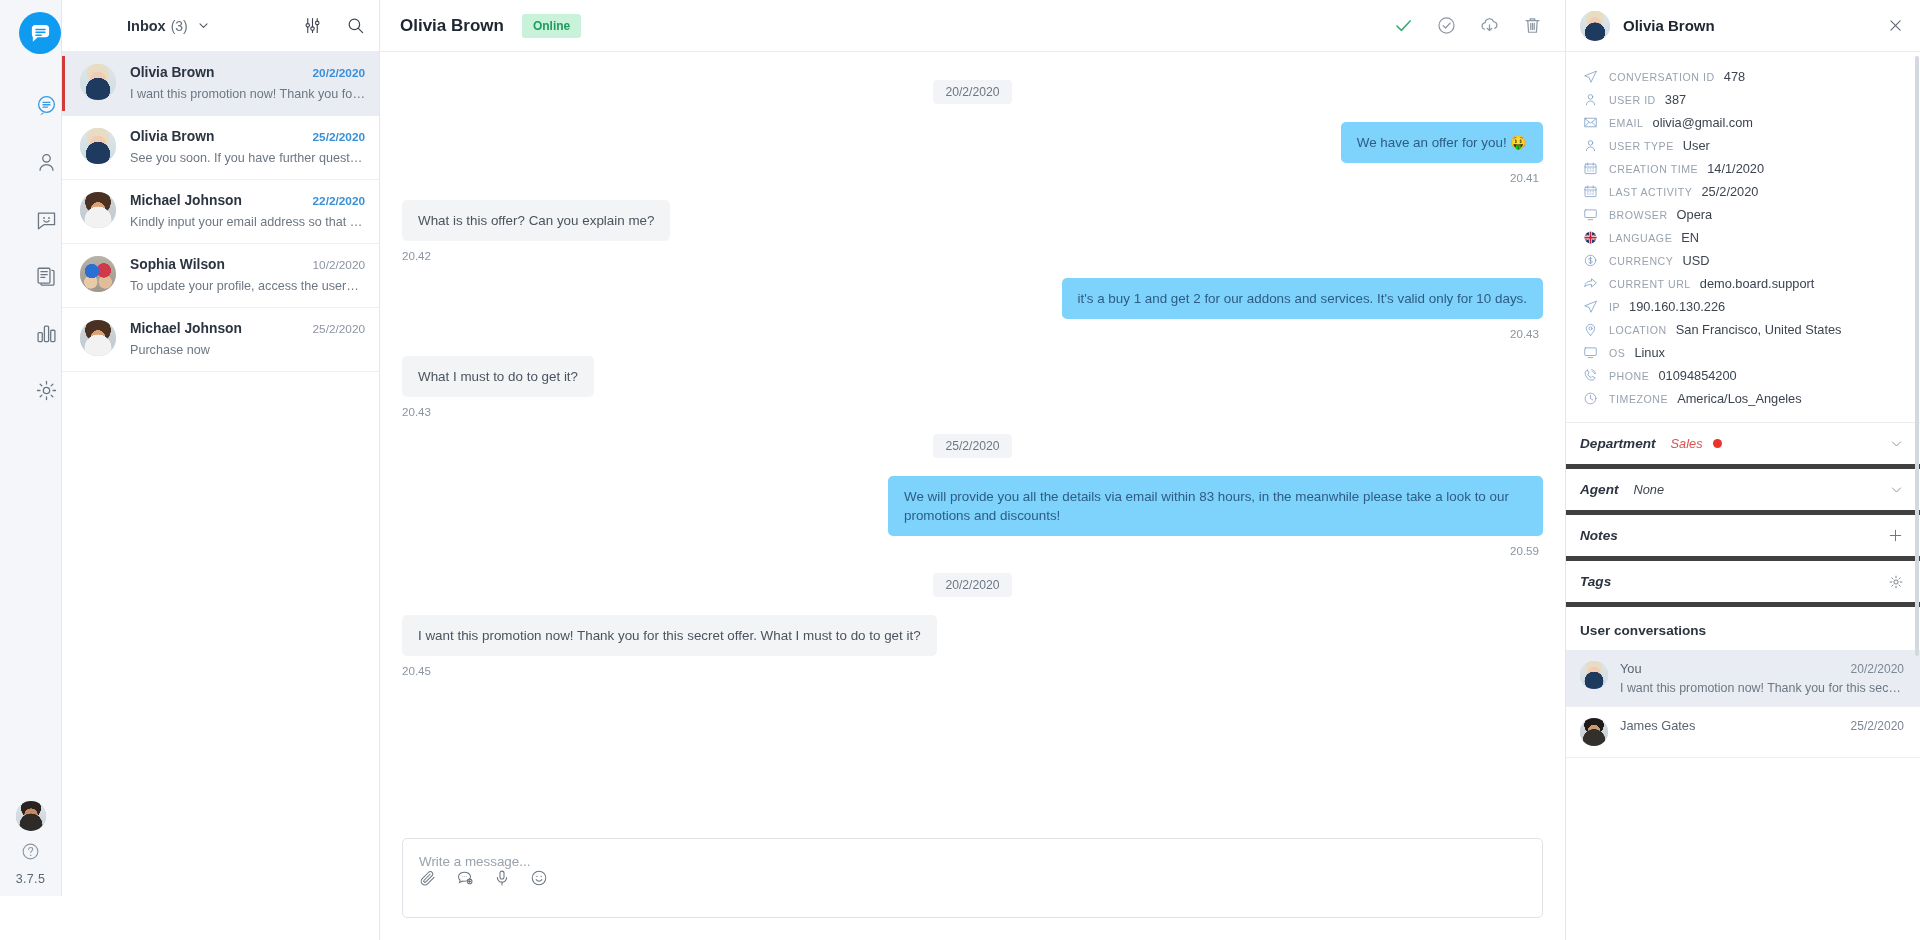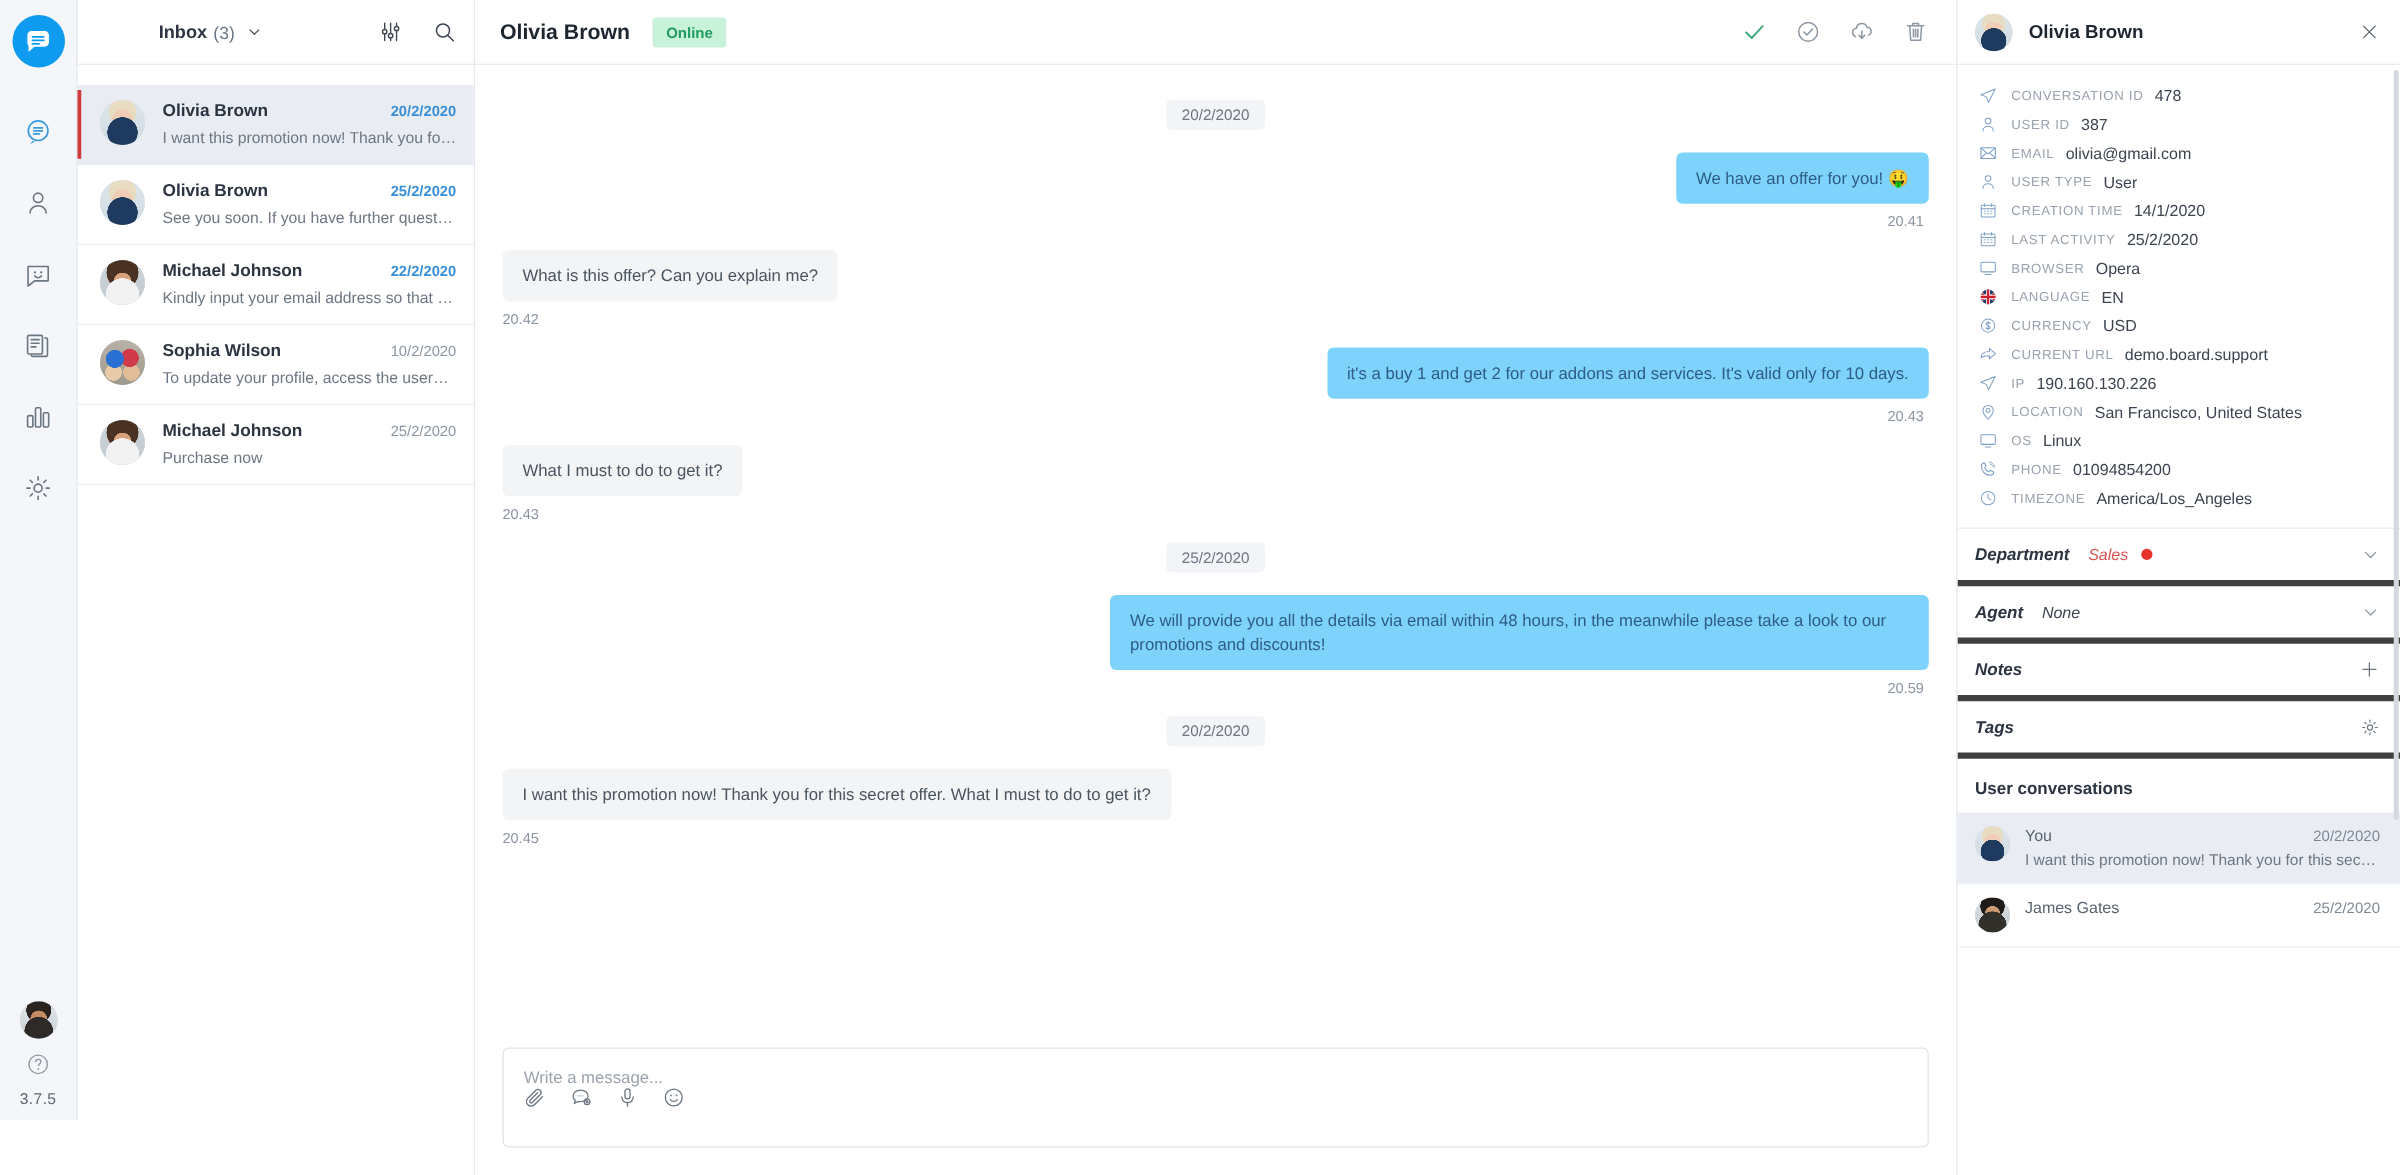--- a/index.html
+++ b/index.html
@@ -10,21 +10,21 @@
     overflow: hidden;
     -webkit-font-smoothing: antialiased;
   }
   .app { display: flex; width: 1920px; height: 940px; }
 
   
   .rail {
     width: 62px; flex: 0 0 62px; height: 896px;
     background: #f4f6f9;
     border-right: 1px solid #e3e7ed;
-    display: flex; flex-direction: column; align-items: center;
+    display: flex; flex-direction: column; align-items: flex-end;
     position: relative;
   }
   .rail-logo {
     margin-top: 12px; width: 42px; height: 42px; border-radius: 50%;
     background: #0f9bf0; display: flex; align-items: center; justify-content: center;
   }
   .rail-logo svg { display:block; }
   .rail-nav { margin-top: 36px; display: flex; flex-direction: column; gap: 27px; align-items: center; }
   .rail-item { width: 30px; height: 30px; display: flex; align-items: center; justify-content: center; cursor: pointer; }
   .rail-item svg { display: block; }
@@ -33,21 +33,21 @@
     display: flex; flex-direction: column; align-items: center; gap: 11px;
   }
   .rail-avatar {
     width: 30px; height: 30px; border-radius: 50%;
     background: #b9c4cc; overflow: hidden; position: relative;
   }
   .ver { font-size: 12.5px; color: #5c6873; letter-spacing: .3px; }
 
   
   .list { width: 318px; flex: 0 0 318px; height: 940px; background: #fff;
-          border-right: 1px solid #e3e7ed; display: flex; flex-direction: column; gap: 16px; }
+          border-right: 1px solid #e3e7ed; display: flex; flex-direction: column; }
   .list-head {
     height: 52px; flex: 0 0 52px; display: flex; align-items: center;
     padding: 0 14px 0 8px; border-bottom: 1px solid #e9ecf1;
   }
   .inbox-label { font-size: 14.5px; color: #2b3440; font-weight: 700; margin-left: 57px; }
   .inbox-count { font-size: 14px; color: #6a7582; margin-left: 5px; font-weight: 400;}
   .caret { margin-left: 9px; display:flex; cursor:pointer; }
   .list-head-actions { margin-left: auto; display: flex; gap: 24px; align-items: center; }
   .list-head-actions span { cursor: pointer; display:flex; }
 
@@ -379,21 +379,21 @@
           <div class="time">20.43</div>
         </div>
         <div class="row in">
           <div class="bubble">What I must to do to get it?</div>
           <div class="time">20.43</div>
         </div>
         <div class="day">
           <span>25/2/2020</span>
         </div>
         <div class="row out wide">
-          <div class="bubble">We will provide you all the details via email within 48 hours, in the meanwhile please take a look to our promotions and discounts!</div>
+          <div class="bubble">We will provide you all the details via email within 83 hours, in the meanwhile please take a look to our promotions and discounts!</div>
           <div class="time">20.59</div>
         </div>
         <div class="day">
           <span>20/2/2020</span>
         </div>
         <div class="row in">
           <div class="bubble">I want this promotion now! Thank you for this secret offer. What I must to do to get it?</div>
           <div class="time">20.45</div>
         </div>
       </div>

